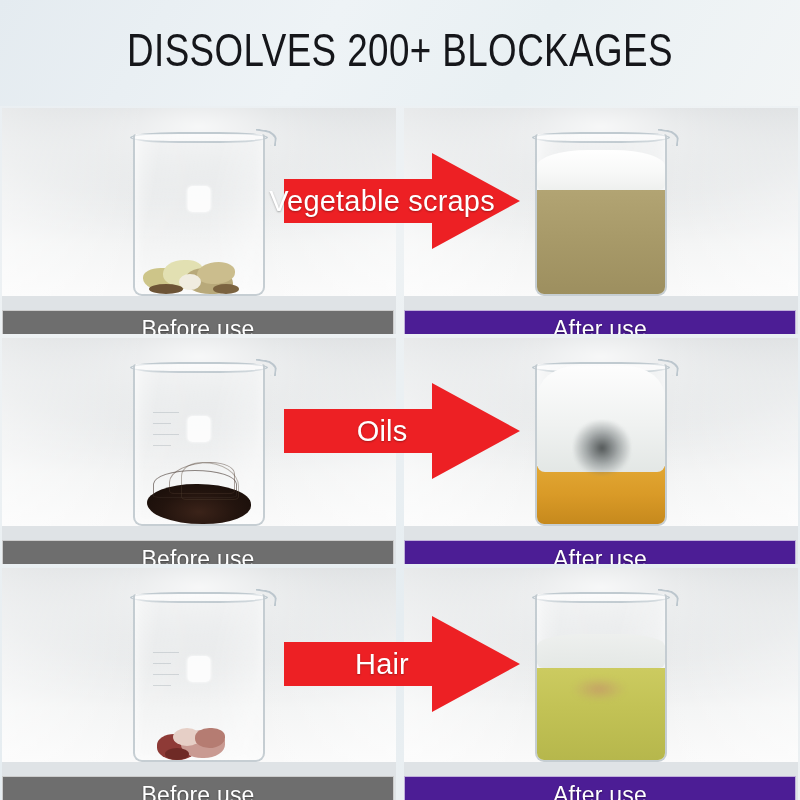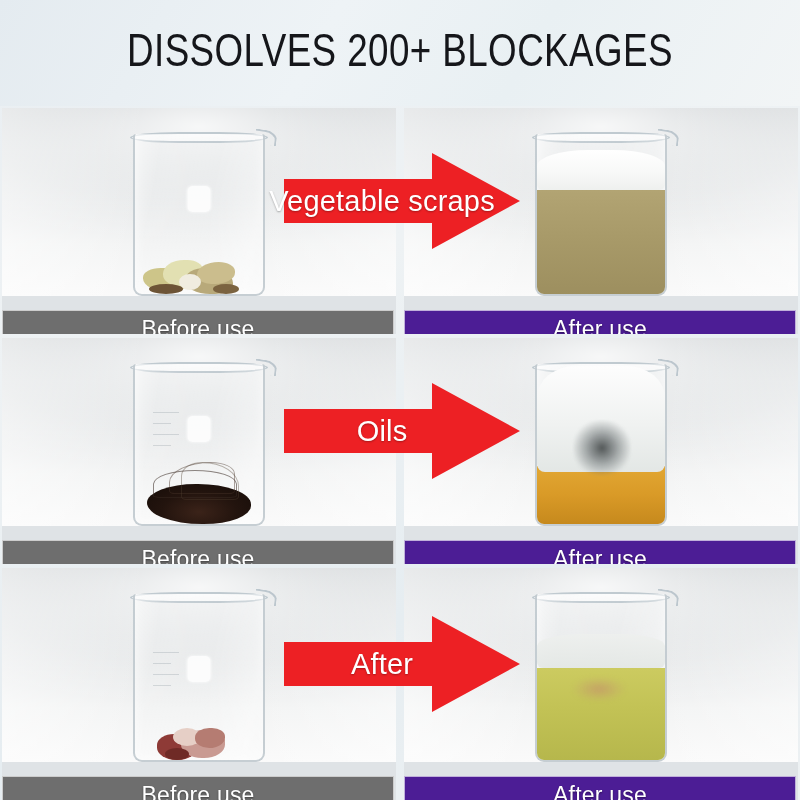--- a/index.html
+++ b/index.html
@@ -384,17 +384,17 @@
       </div>
       <div class="caption after" style="top:194px; left:0;">
         <span>After use</span>
       </div>
     </div>
 
     <div class="arrow-wrap" style="top:48px;">
       <svg class="arrow-svg" viewBox="0 0 236 96">
         <polygon points="0,26 148,26 148,0 236,48 148,96 148,70 0,70" fill="#ed2024"></polygon>
       </svg>
-      <div class="arrow-label">After</div>
+      <div class="arrow-label">Hair</div>
     </div>
   </div>
 
 </div>
 
 </body></html>

